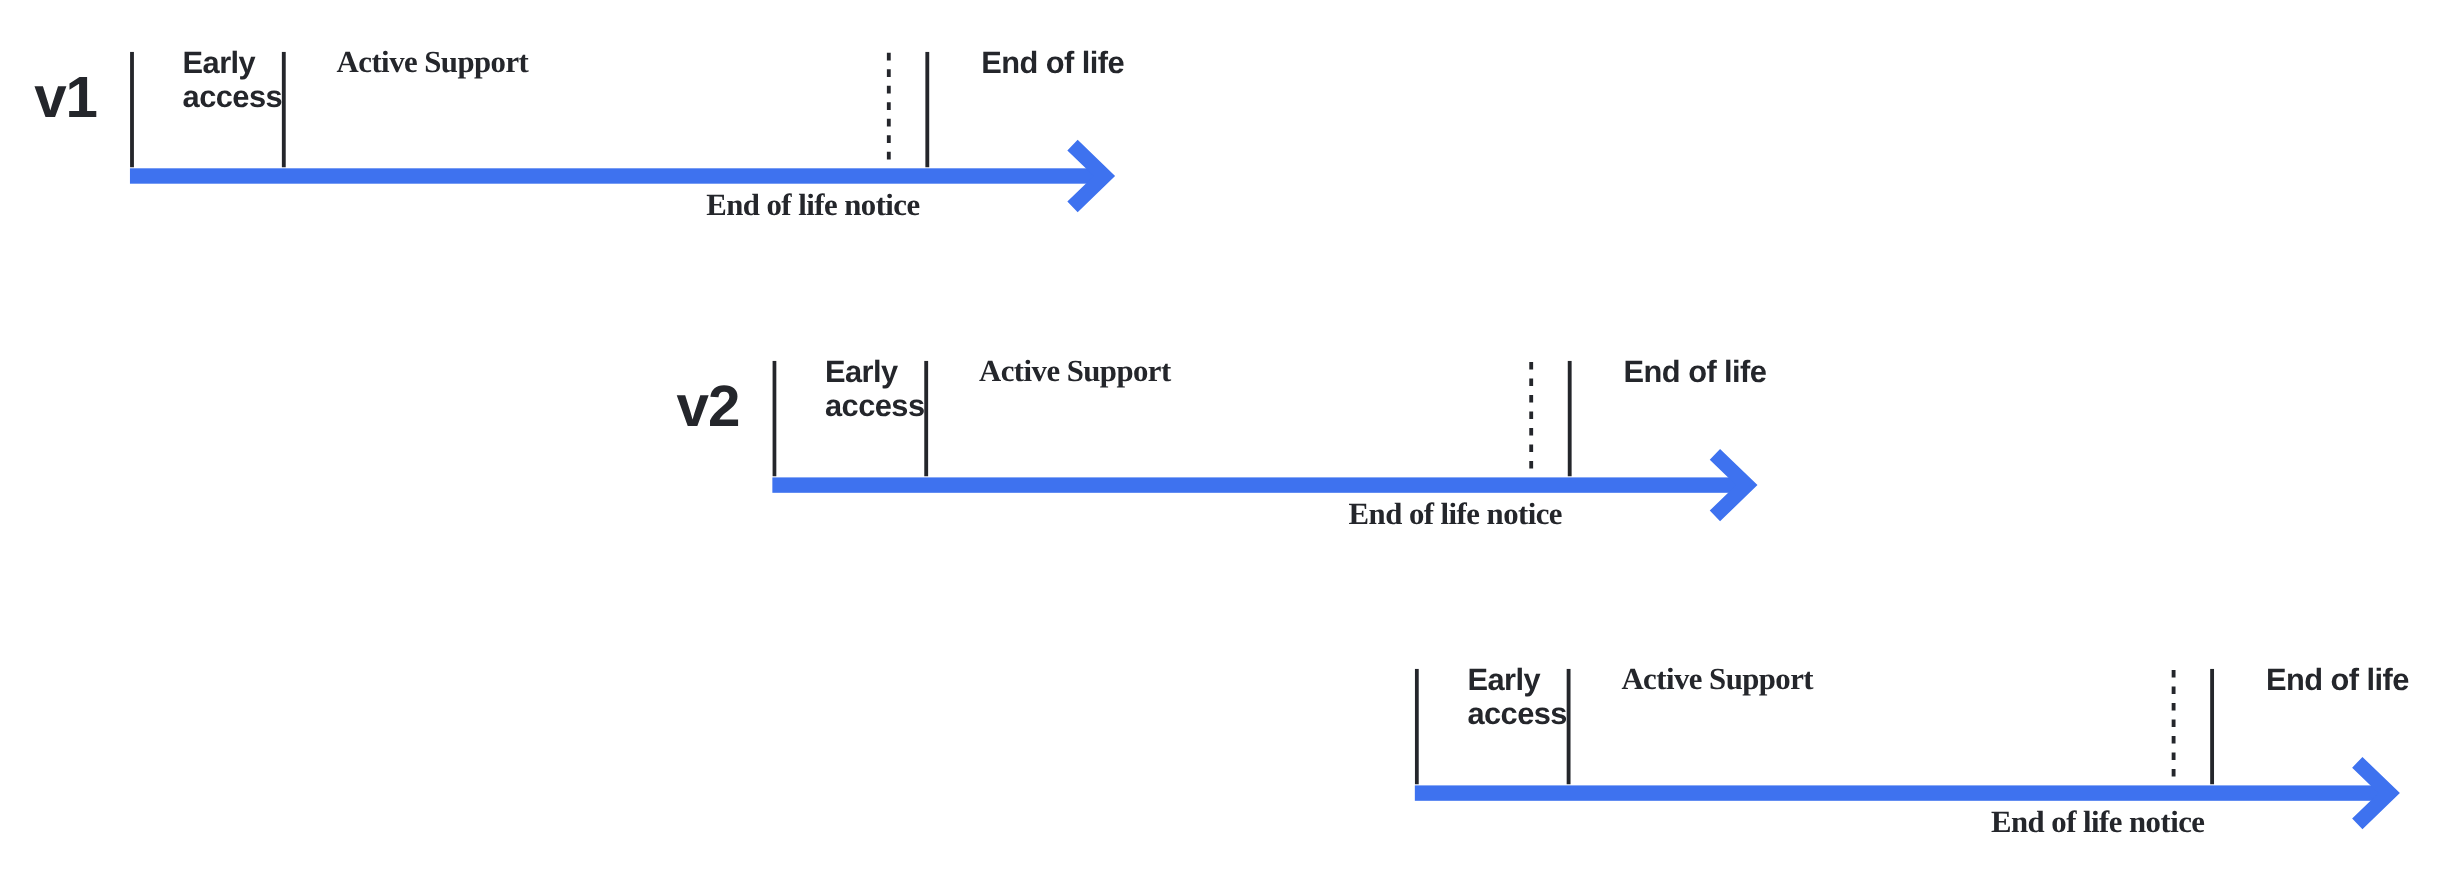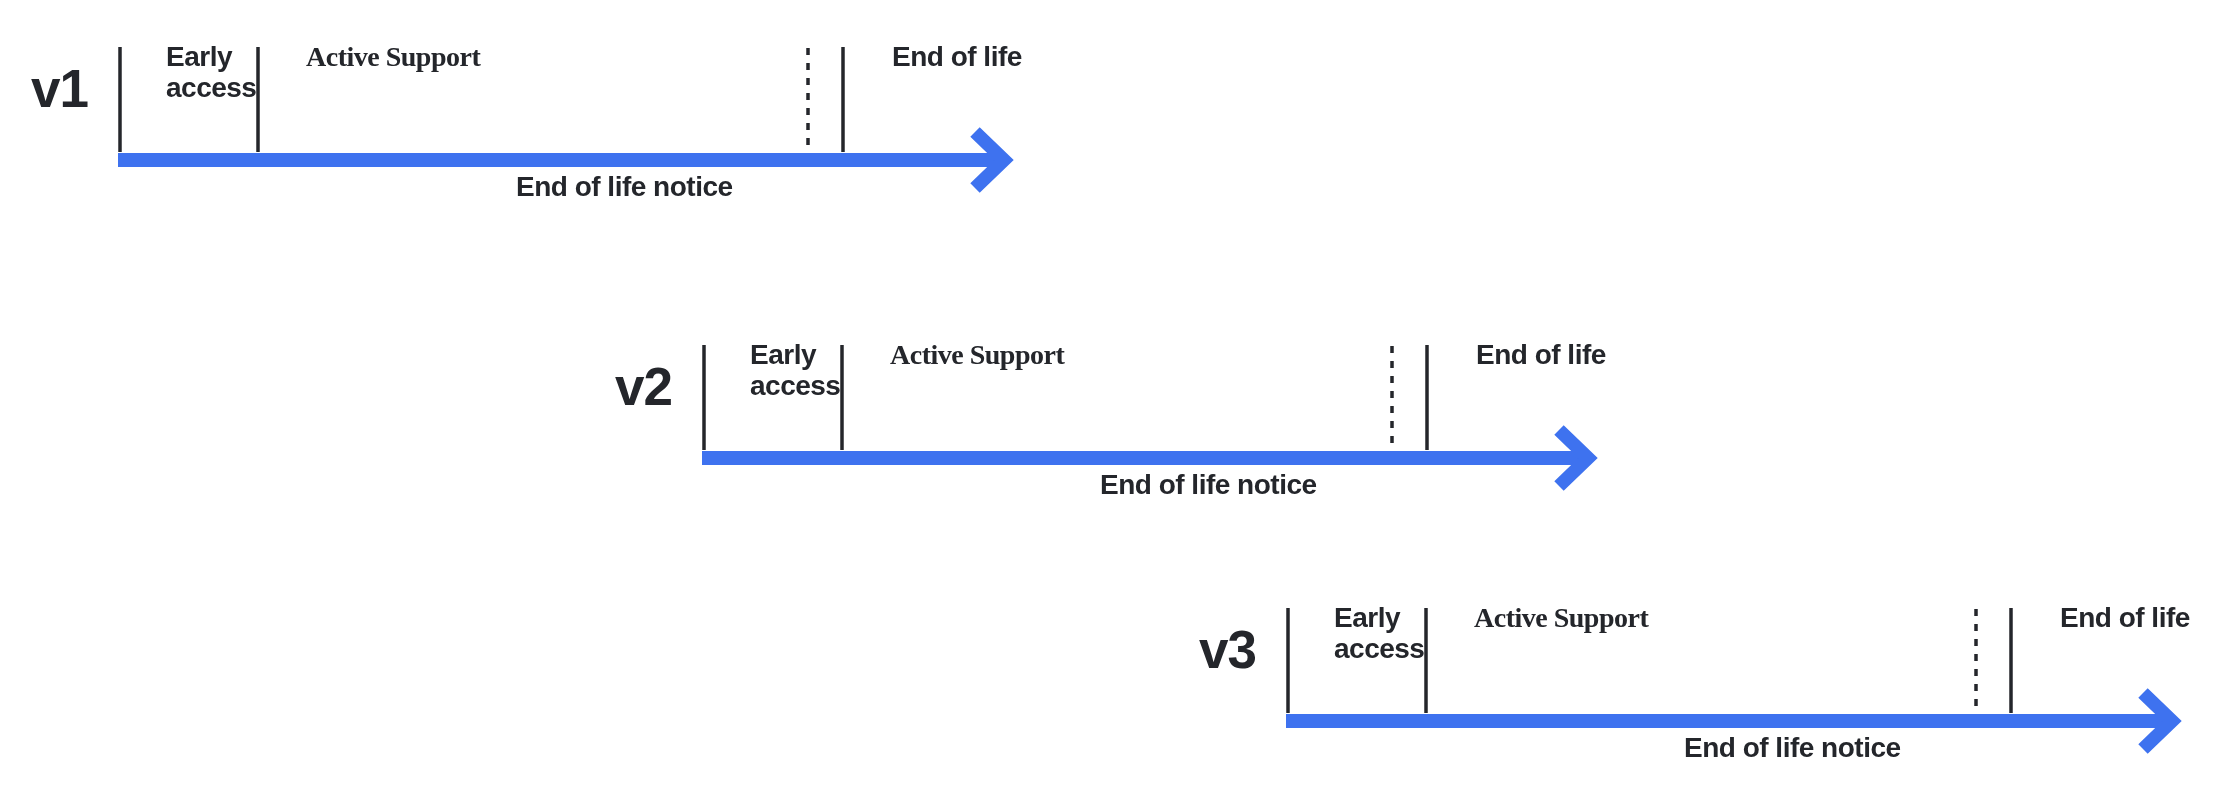--- a/index.html
+++ b/index.html
@@ -14,21 +14,21 @@
     color: var(--ink, #24262b);
     overflow: hidden;
   }
 
   .timeline {
     position: absolute;
     width: 1180px;
     height: 180px;
   }
   #tl-v1 { left: -132px; top: 47px;  }
-  #tl-v2 { left: 452px;  top: 345px; }
+  #tl-v2 { left: 452px;  top: 328px; }
   #tl-v3 { left: 1036px; top: 608px; }
 
   .vlabel {
     position: absolute;
     left: 0;
     top: 14px;
     width: 220px;
     text-align: right;
     font-weight: 700;
     font-size: 53px;
@@ -40,21 +40,21 @@
     position: absolute;
     font-weight: 700;
     font-size: 28px;
     line-height: 31px;
     letter-spacing: -0.5px;
     margin-left: 28px;
   }
   .early  { left: 270px; top: -6px; width: 118px; }
   .active { left: 410px; top: -6px; white-space: nowrap; font-family: Liberation Serif, serif; }
   .eol    { left: 996px; top: -6px; white-space: nowrap; }
-  .notice { left: 620px; top: 124px; width: 320px; white-space: nowrap; }
+  .notice { left: 620px; top: 124px; width: 320px; text-align: right; white-space: nowrap; font-family: Liberation Serif, serif; }
 
   .graphic { position: absolute; left: 250px; top: 0; }
 
   .tick {
     stroke: var(--ink, #24262b);
     stroke-width: 3.5px;
     stroke-linecap: butt;
   }
   .bar  { fill: var(--arrow-blue, #3e72ef); }
   .head {
@@ -96,21 +96,20 @@
       <rect class="bar" x="0" y="106" width="877" height="14"></rect>
       <polyline class="head" points="857,85 886,113 857,141"></polyline>
     </svg>
     <div class="phase-label early">Early access</div>
     <div class="phase-label active">Active Support</div>
     <div class="phase-label eol">End of life</div>
     <div class="phase-label notice">End of life notice</div>
   </div>
 
   <div class="timeline" id="tl-v3">
-    <div class="vlabel">v3</div>
     <svg class="graphic" width="910" height="160" viewBox="0 0 910 160">
       <line class="tick" x1="2" y1="0" x2="2" y2="105"></line>
       <line class="tick" x1="140" y1="0" x2="140" y2="105"></line>
       <line class="tick" x1="690" y1="1" x2="690" y2="100" stroke-dasharray="7 8"></line>
       <line class="tick" x1="725" y1="0" x2="725" y2="105"></line>
       <rect class="bar" x="0" y="106" width="877" height="14"></rect>
       <polyline class="head" points="857,85 886,113 857,141"></polyline>
     </svg>
     <div class="phase-label early">Early access</div>
     <div class="phase-label active">Active Support</div>

